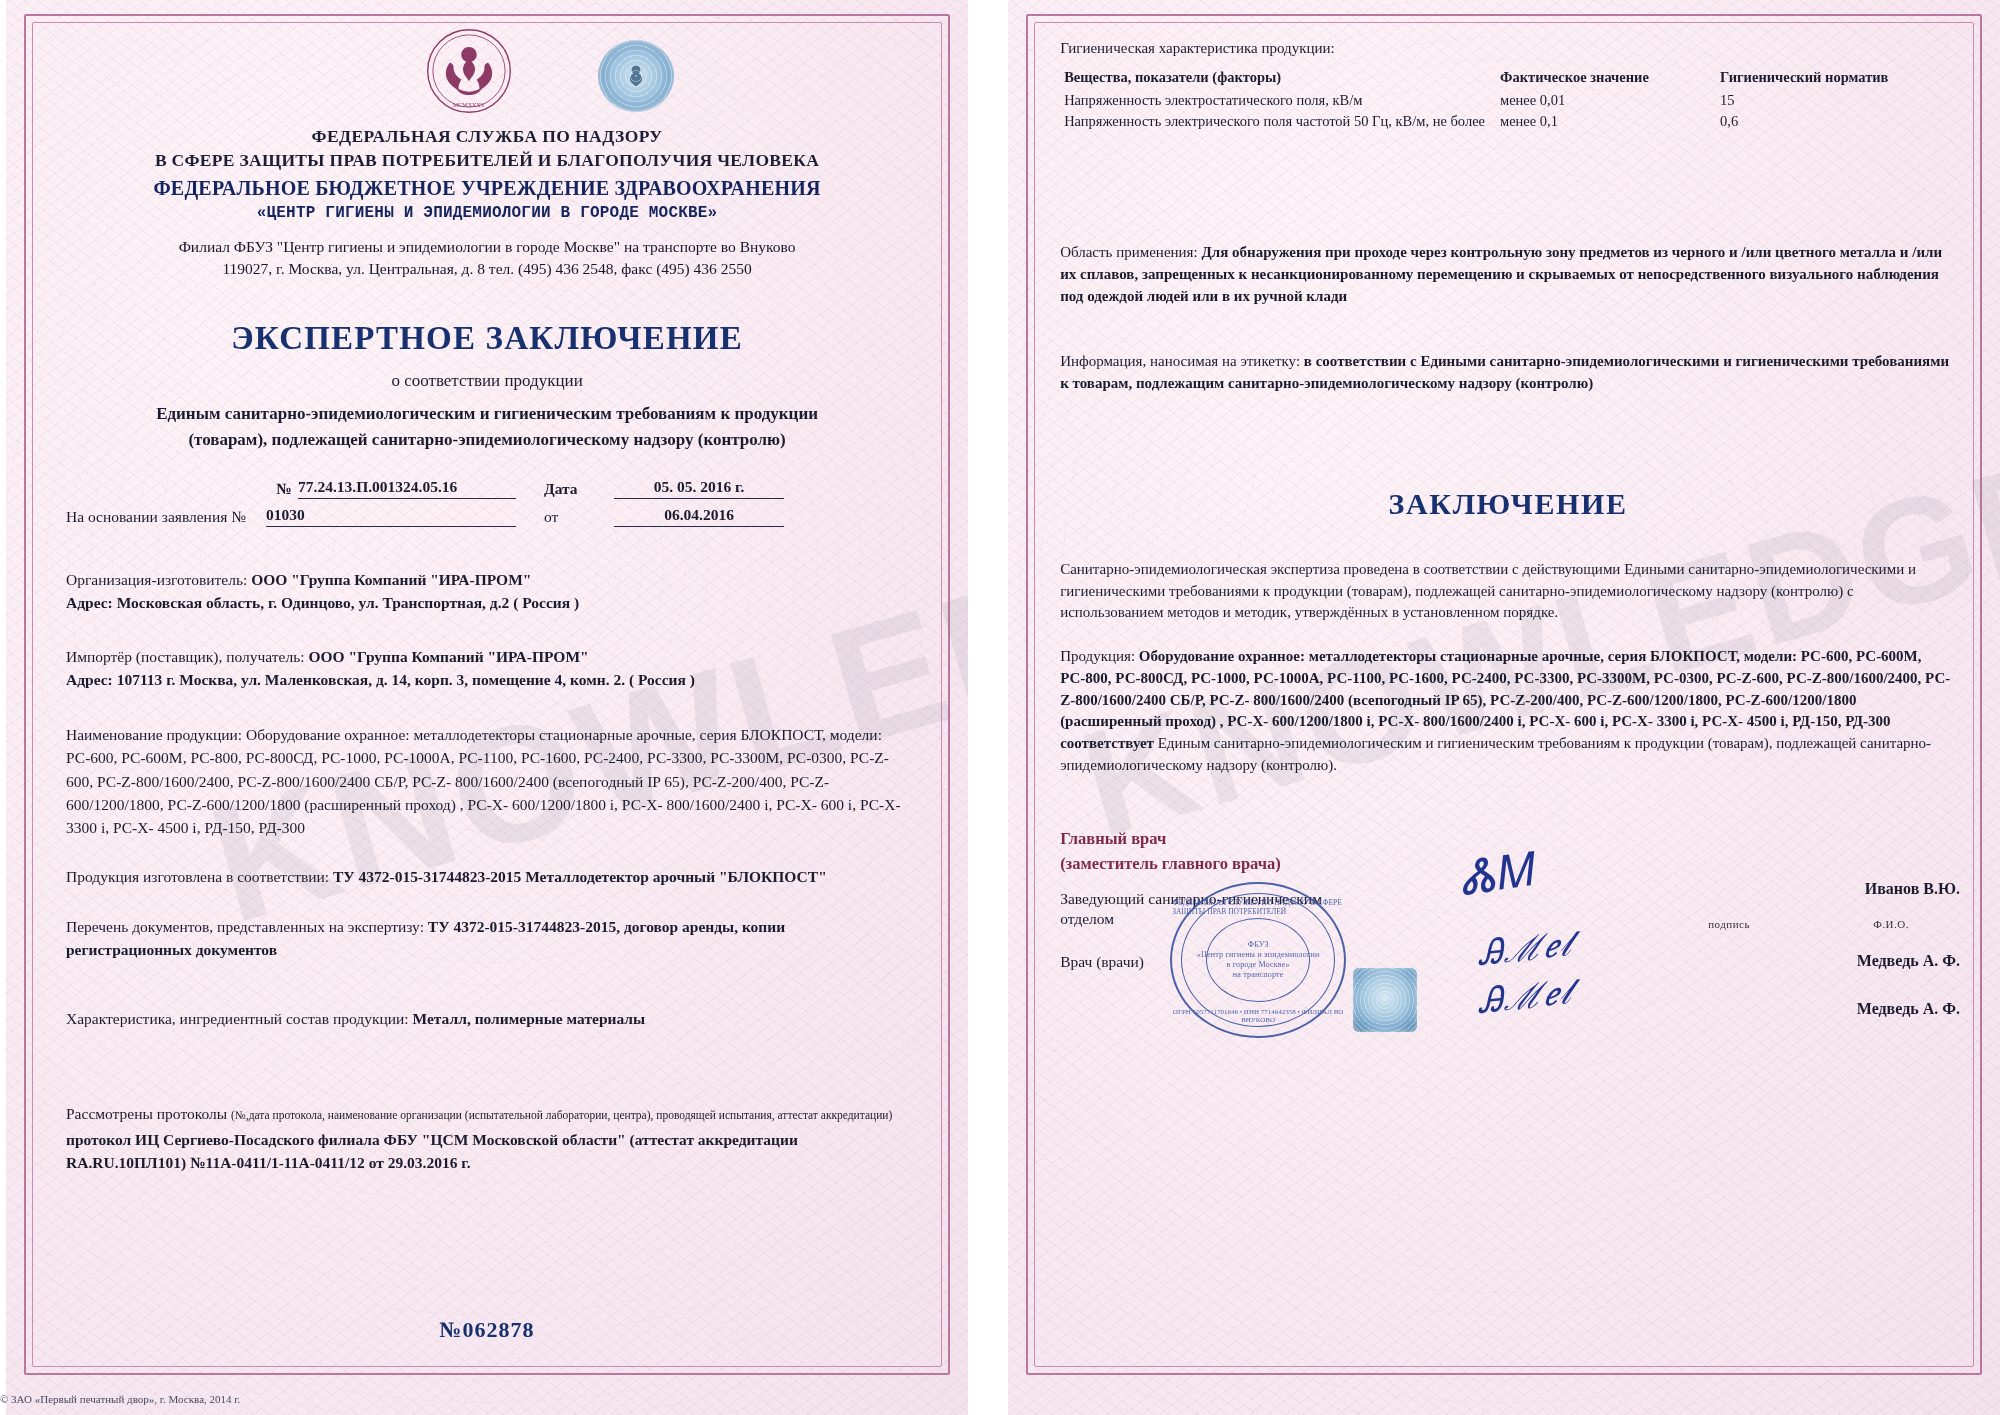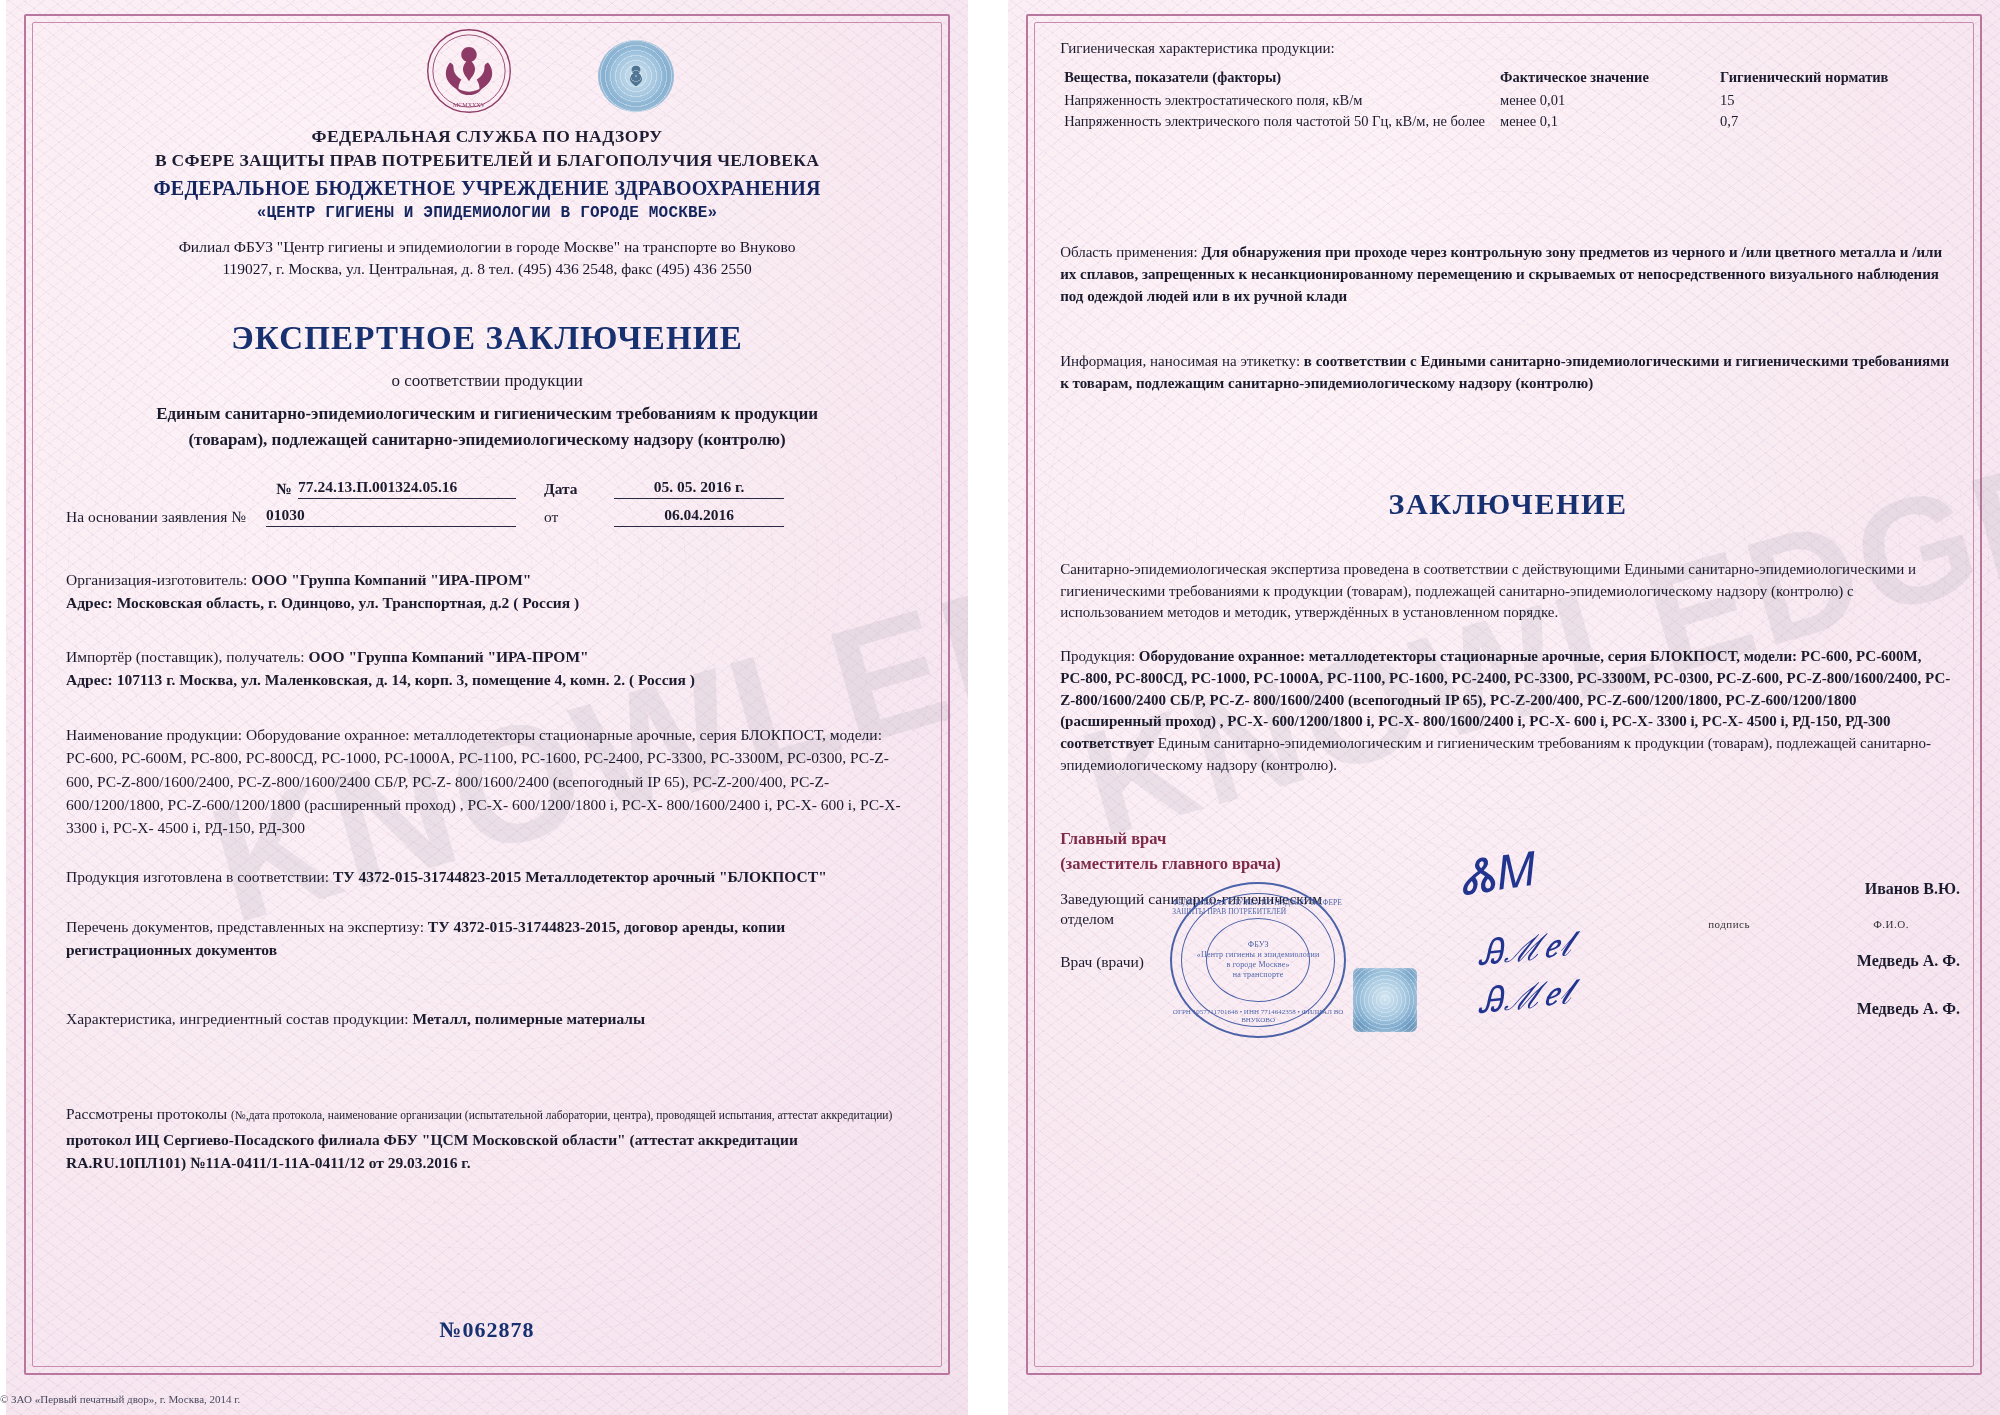--- a/index.html
+++ b/index.html
@@ -362,21 +362,21 @@
           </thead>
           <tbody>
             <tr>
               <td>Напряженность электростатического поля, кВ/м</td>
               <td>менее 0,01</td>
               <td>15</td>
             </tr>
             <tr>
               <td>Напряженность электрического поля частотой 50 Гц, кВ/м, не более</td>
               <td>менее 0,1</td>
-              <td>0,7</td>
+              <td>0,6</td>
             </tr>
           </tbody>
         </table>
 
         <div style="height:92px;"></div>
 
         <div class="para">
           <span>Область применения:</span>
           <b>Для обнаружения при проходе через контрольную зону предметов из черного и /или цветного металла и /или их сплавов, запрещенных к несанкционированному перемещению и скрываемых от непосредственного визуального наблюдения под одеждой людей или в их ручной клади</b>
         </div>

